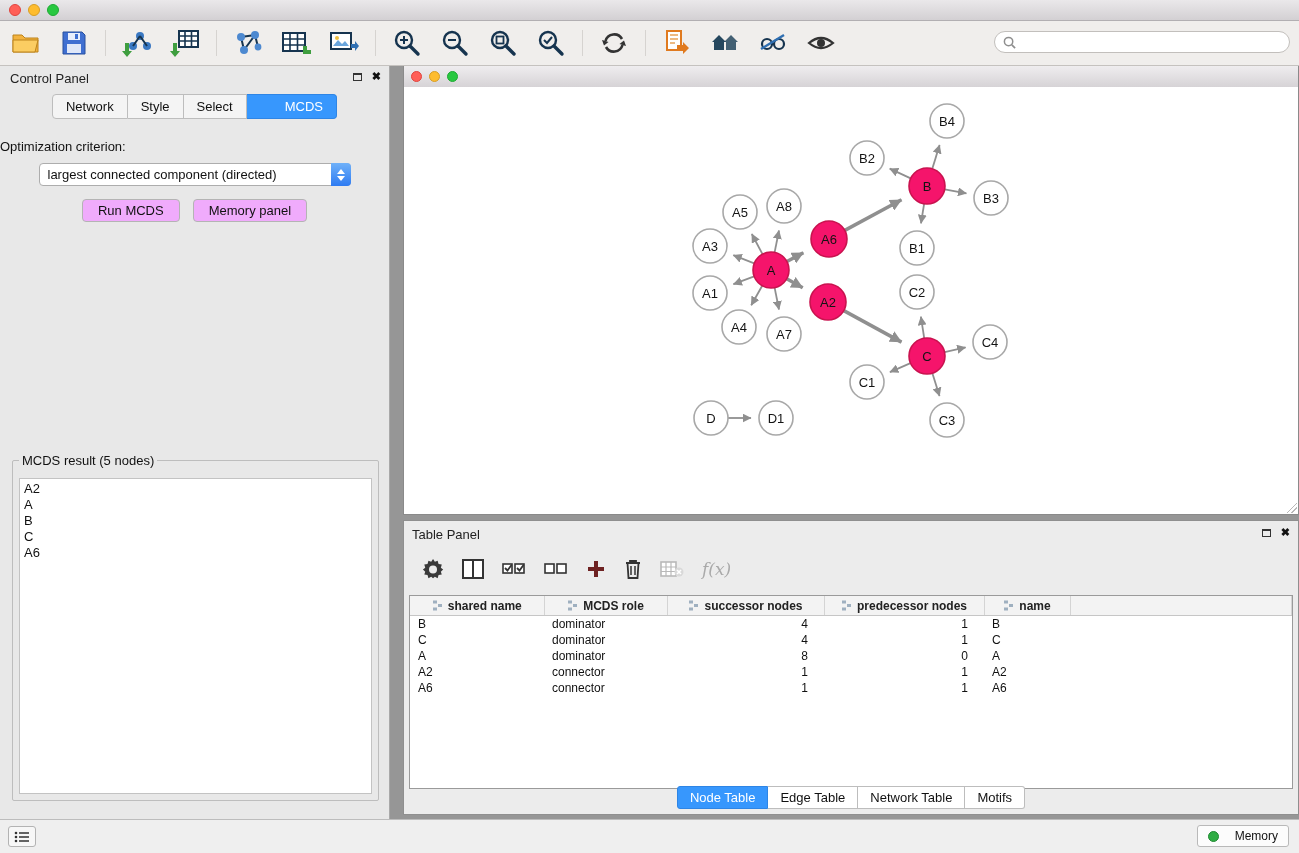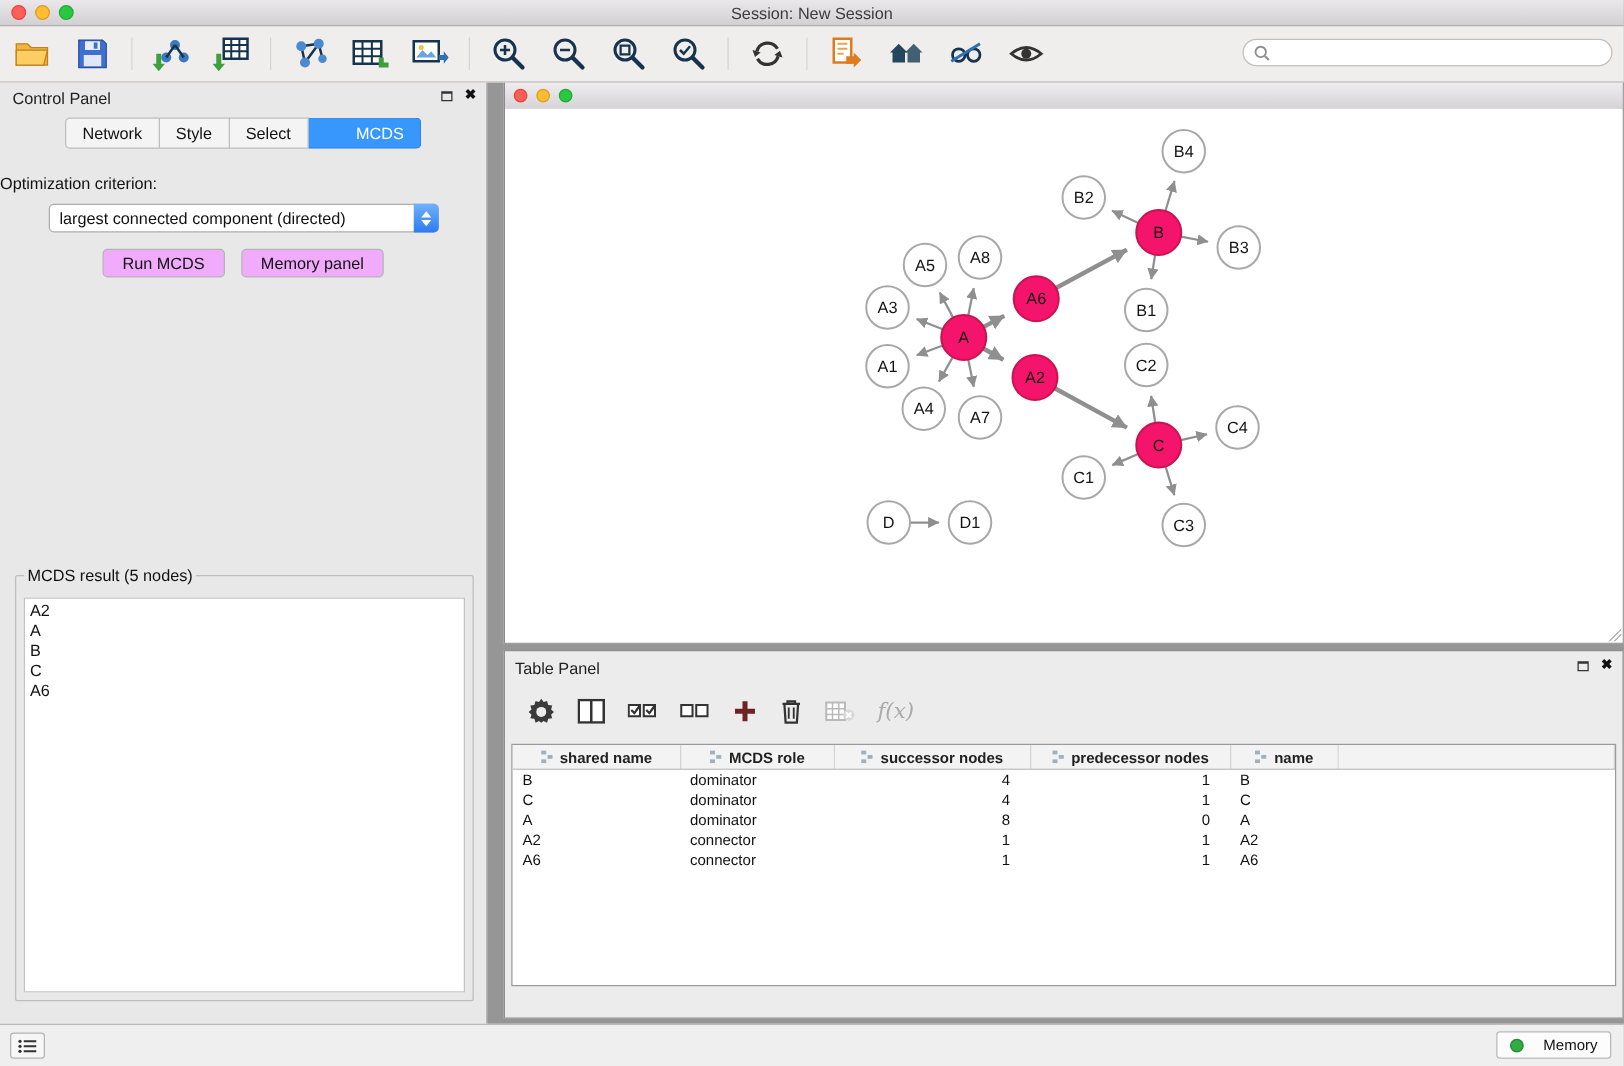--- a/index.html
+++ b/index.html
@@ -90,21 +90,20 @@
 <body>
 
 <div class="app">
 
   <div class="titlebar">
     <div class="traffic">
       <span class="tl red"></span>
       <span class="tl yellow"></span>
       <span class="tl green"></span>
     </div>
-    <div class="title">Session: New Session</div>
   </div>
 
   <div class="toolbar">
     <div class="tgroup">
       <span class="ticon">
         <svg width="30" height="24" viewBox="0 0 30 24">
             <path d="M2 4 h9 l3 3 h13 v14 h-25 z" fill="#f3b33f" stroke="#bd831a"></path>
             <path d="M2 9 h25 l-3 12 h-22 z" fill="#fbcd62" stroke="#bd831a"></path>
           </svg>
       </span>
@@ -569,20 +568,26 @@
                 <td>A6</td>
                 <td>connector</td>
                 <td class="num">1</td>
                 <td class="num">1</td>
                 <td>A6</td>
                 <td></td>
               </tr>
             </tbody>
           </table>
       </div>
+      <div class="table-tabs" id="table-tabs">
+          <div class="t-tab active">Node Table</div>
+          <div class="t-tab">Edge Table</div>
+          <div class="t-tab">Network Table</div>
+          <div class="t-tab">Motifs</div>
+        </div>
     </div>
   </div>
 
   <div class="statusbar">
     <span class="list-btn">
       <svg width="16" height="12" viewBox="0 0 16 12">
           <circle cx="2" cy="2" r="1.3" fill="#333"></circle>
           <circle cx="2" cy="6" r="1.3" fill="#333"></circle>
           <circle cx="2" cy="10" r="1.3" fill="#333"></circle>
           <path d="M5 2 h10 M5 6 h10 M5 10 h10" stroke="#333" stroke-width="1.6"></path>

